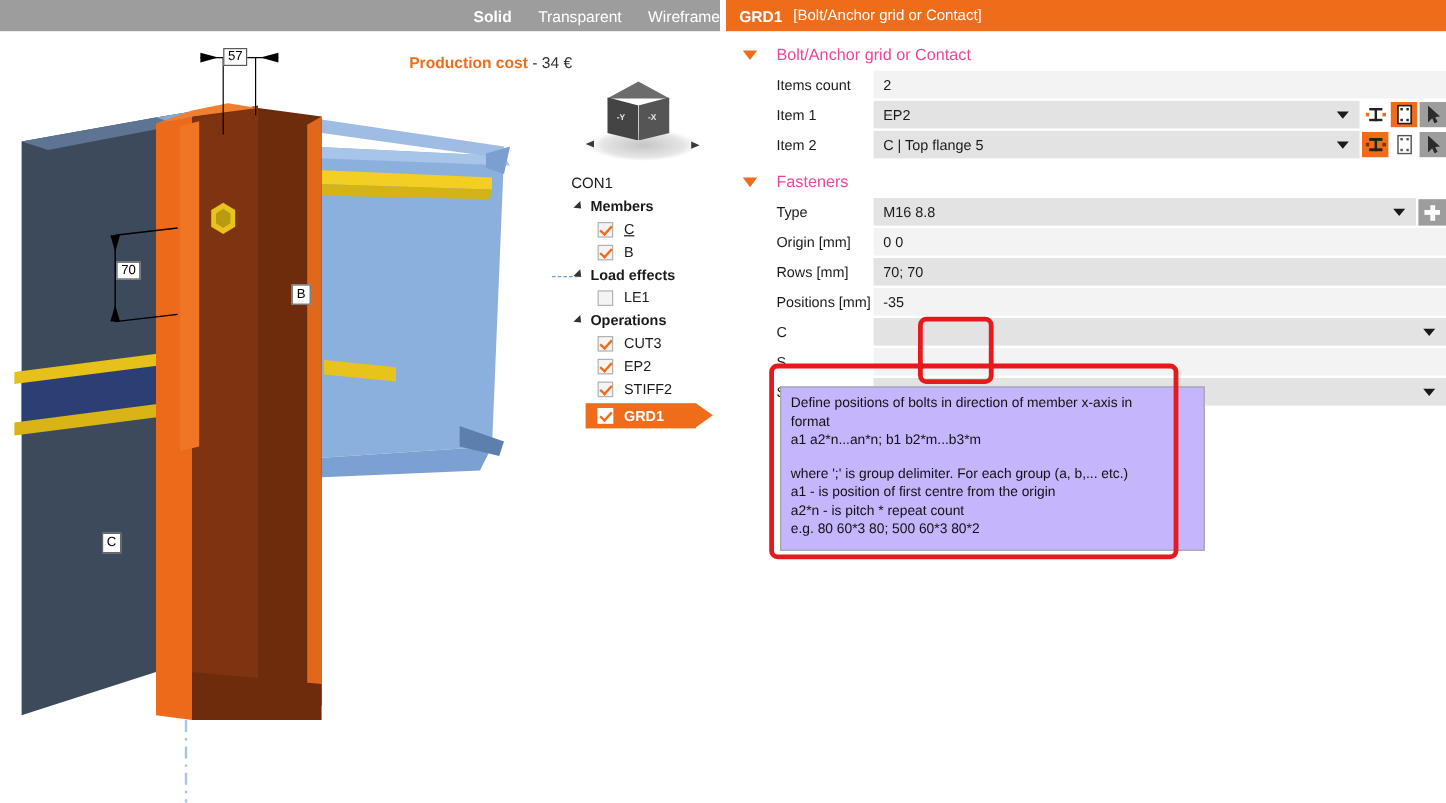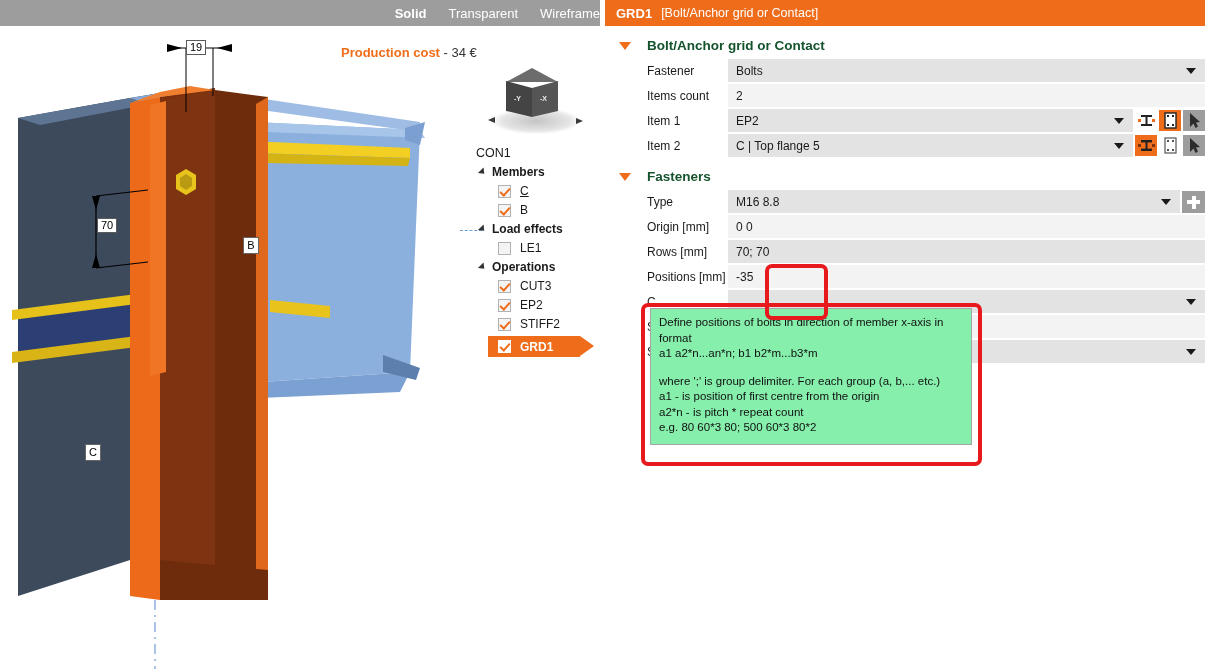--- a/index.html
+++ b/index.html
@@ -69,41 +69,41 @@
   .panel{position:absolute;left:605px;top:0;width:600px;height:669px;background:#fff;}
   .panel-header{height:26px;background:#ef6c1a;display:flex;align-items:center;padding:0 10px 0 11px;box-sizing:border-box;}
   .panel-header .code{color:#fff;font-weight:bold;font-size:13px;margin-right:9px;}
   .panel-header .sub{color:#fff;font-size:12.5px;}
   .panel-header .acts{margin-left:auto;display:flex;gap:20px;margin-top:48px;}
   .panel-header .acts span{color:#fff;font-weight:bold;font-size:12.5px;}
 
   .sect{display:flex;align-items:center;margin:12px 0 6px 0;padding-left:14px;}
   .sect .caret{width:0;height:0;border-left:6px solid transparent;border-right:6px solid transparent;
     border-top:8px solid #ef6c1a;margin-right:16px;}
-  .sect .stitle{color:#14532d;font-weight:bold;font-size:13.5px;}
+  .sect .stitle{color:#ec4899;font-weight:normal;font-size:13.5px;}
 
   .row{display:flex;align-items:center;height:23px;margin-bottom:2px;}
   .row .rlabel{width:123px;padding-left:42px;box-sizing:border-box;font-size:12px;color:#1a1a1a;flex:none;}
   .field{flex:1;height:23px;display:flex;align-items:center;padding:0 8px;box-sizing:border-box;
     font-size:12px;color:#1a1a1a;position:relative;}
   .field.gray{background:#e3e3e3;}
   .field.light{background:#f3f3f3;}
   .field .dd{position:absolute;right:9px;top:9px;width:0;height:0;
     border-left:5px solid transparent;border-right:5px solid transparent;border-top:6px solid #1a1a1a;}
   .iconbtn{width:22px;height:21px;margin-left:2px;background:#9d9d9d;display:flex;align-items:center;
     justify-content:center;flex:none;box-sizing:border-box;}
   .iconbtn.on{background:#ef6c1a;}
   .iconbtn.white{background:#ffffff;}
   .plusbtn{width:23px;height:22px;margin-left:2px;background:#9d9d9d;flex:none;position:relative;}
   .plusbtn::before,.plusbtn::after{content:"";position:absolute;background:#fff;}
   .plusbtn::before{left:5px;top:9.5px;width:13px;height:4px;}
   .plusbtn::after{left:9.5px;top:5px;width:4px;height:13px;}
 
   
-  .tooltip{position:absolute;left:45px;top:308px;width:322px;background:#86efac;border:1px solid #a5a5a5;
+  .tooltip{position:absolute;left:45px;top:322px;width:354px;background:#c4b5fd;border:1px solid #a5a5a5;
     padding:6px 8px 8px 8px;box-sizing:border-box;font-size:11.5px;line-height:15.5px;color:#111;z-index:30;}
   .tooltip p{margin:0;}
   .tooltip .blank{height:12px;}
 
   
   .redbox{position:absolute;border:4px solid #e8191c;border-radius:7px;z-index:40;pointer-events:none;}
 </style>
 </head>
 <body>
 
@@ -192,21 +192,21 @@
       <div class="cube-shadow"></div>
       <div class="cube-top"></div>
       <div class="cube-lf"></div>
       <div class="cube-rf"></div>
       <div class="cube-lbl" style="left:32px;top:33px;">-Y</div>
       <div class="cube-lbl" style="left:58px;top:33px;">-X</div>
       <div class="cube-arrow" style="left:6px;top:55px;border-right:7px solid #3a3a3a;"></div>
       <div class="cube-arrow" style="left:94px;top:56px;border-left:7px solid #3a3a3a;"></div>
     </div>
 
-    <div class="dim-lbl" style="left:186px;top:40px;">19</div>
+    <div class="dim-lbl" style="left:186px;top:40px;">57</div>
     <div class="dim-lbl" style="left:97px;top:218px;">70</div>
 
     <div class="mtag" style="left:243px;top:237px;">B</div>
     <div class="mtag" style="left:85px;top:444px;">C</div>
 
     <div class="tree">
       <div class="root">CON1</div>
 
       <div class="grp">
         <span class="tri"></span>
@@ -264,27 +264,20 @@
         <span>Copy</span>
         <span>Delete</span>
       </span>
     </div>
 
     <div class="sect">
       <span class="caret"></span>
       <span class="stitle">Bolt/Anchor grid or Contact</span>
     </div>
 
-    <div class="row">
-      <div class="rlabel">Fastener</div>
-      <div class="field gray">
-        <span>Bolts</span>
-        <span class="dd"></span>
-      </div>
-    </div>
 
     <div class="row">
       <div class="rlabel">Items count</div>
       <div class="field light">
         <span>2</span>
       </div>
     </div>
 
     <div class="row">
       <div class="rlabel">Item 1</div>

